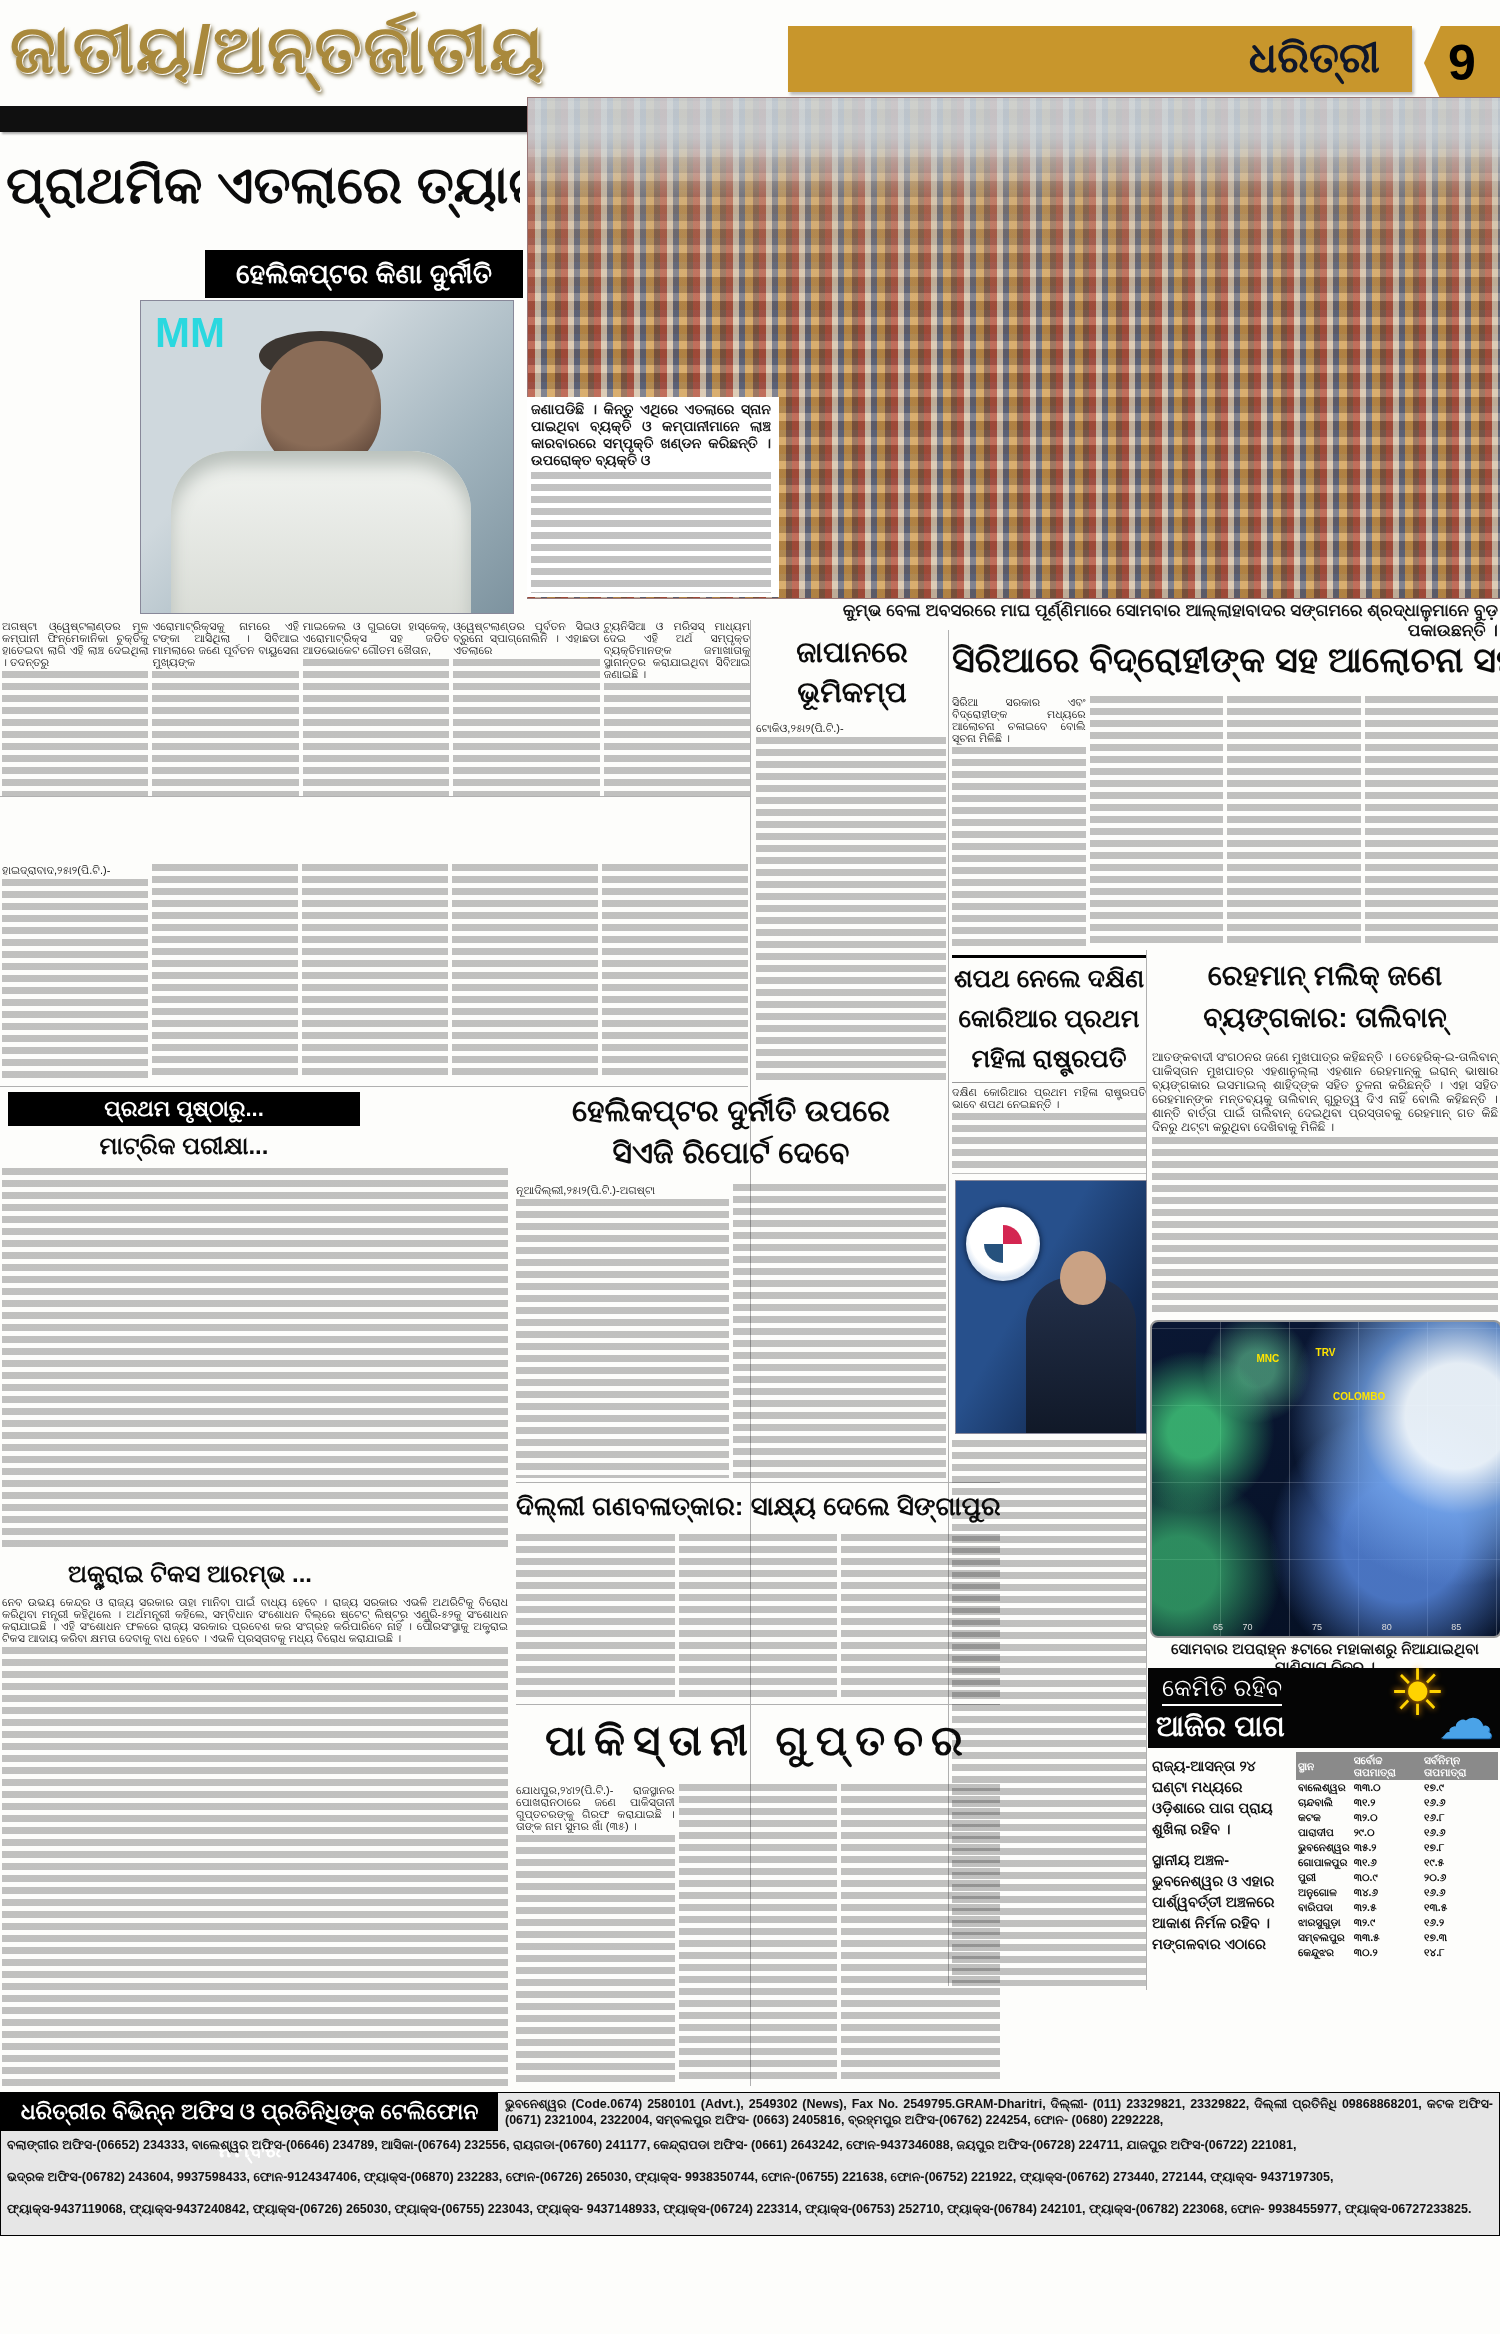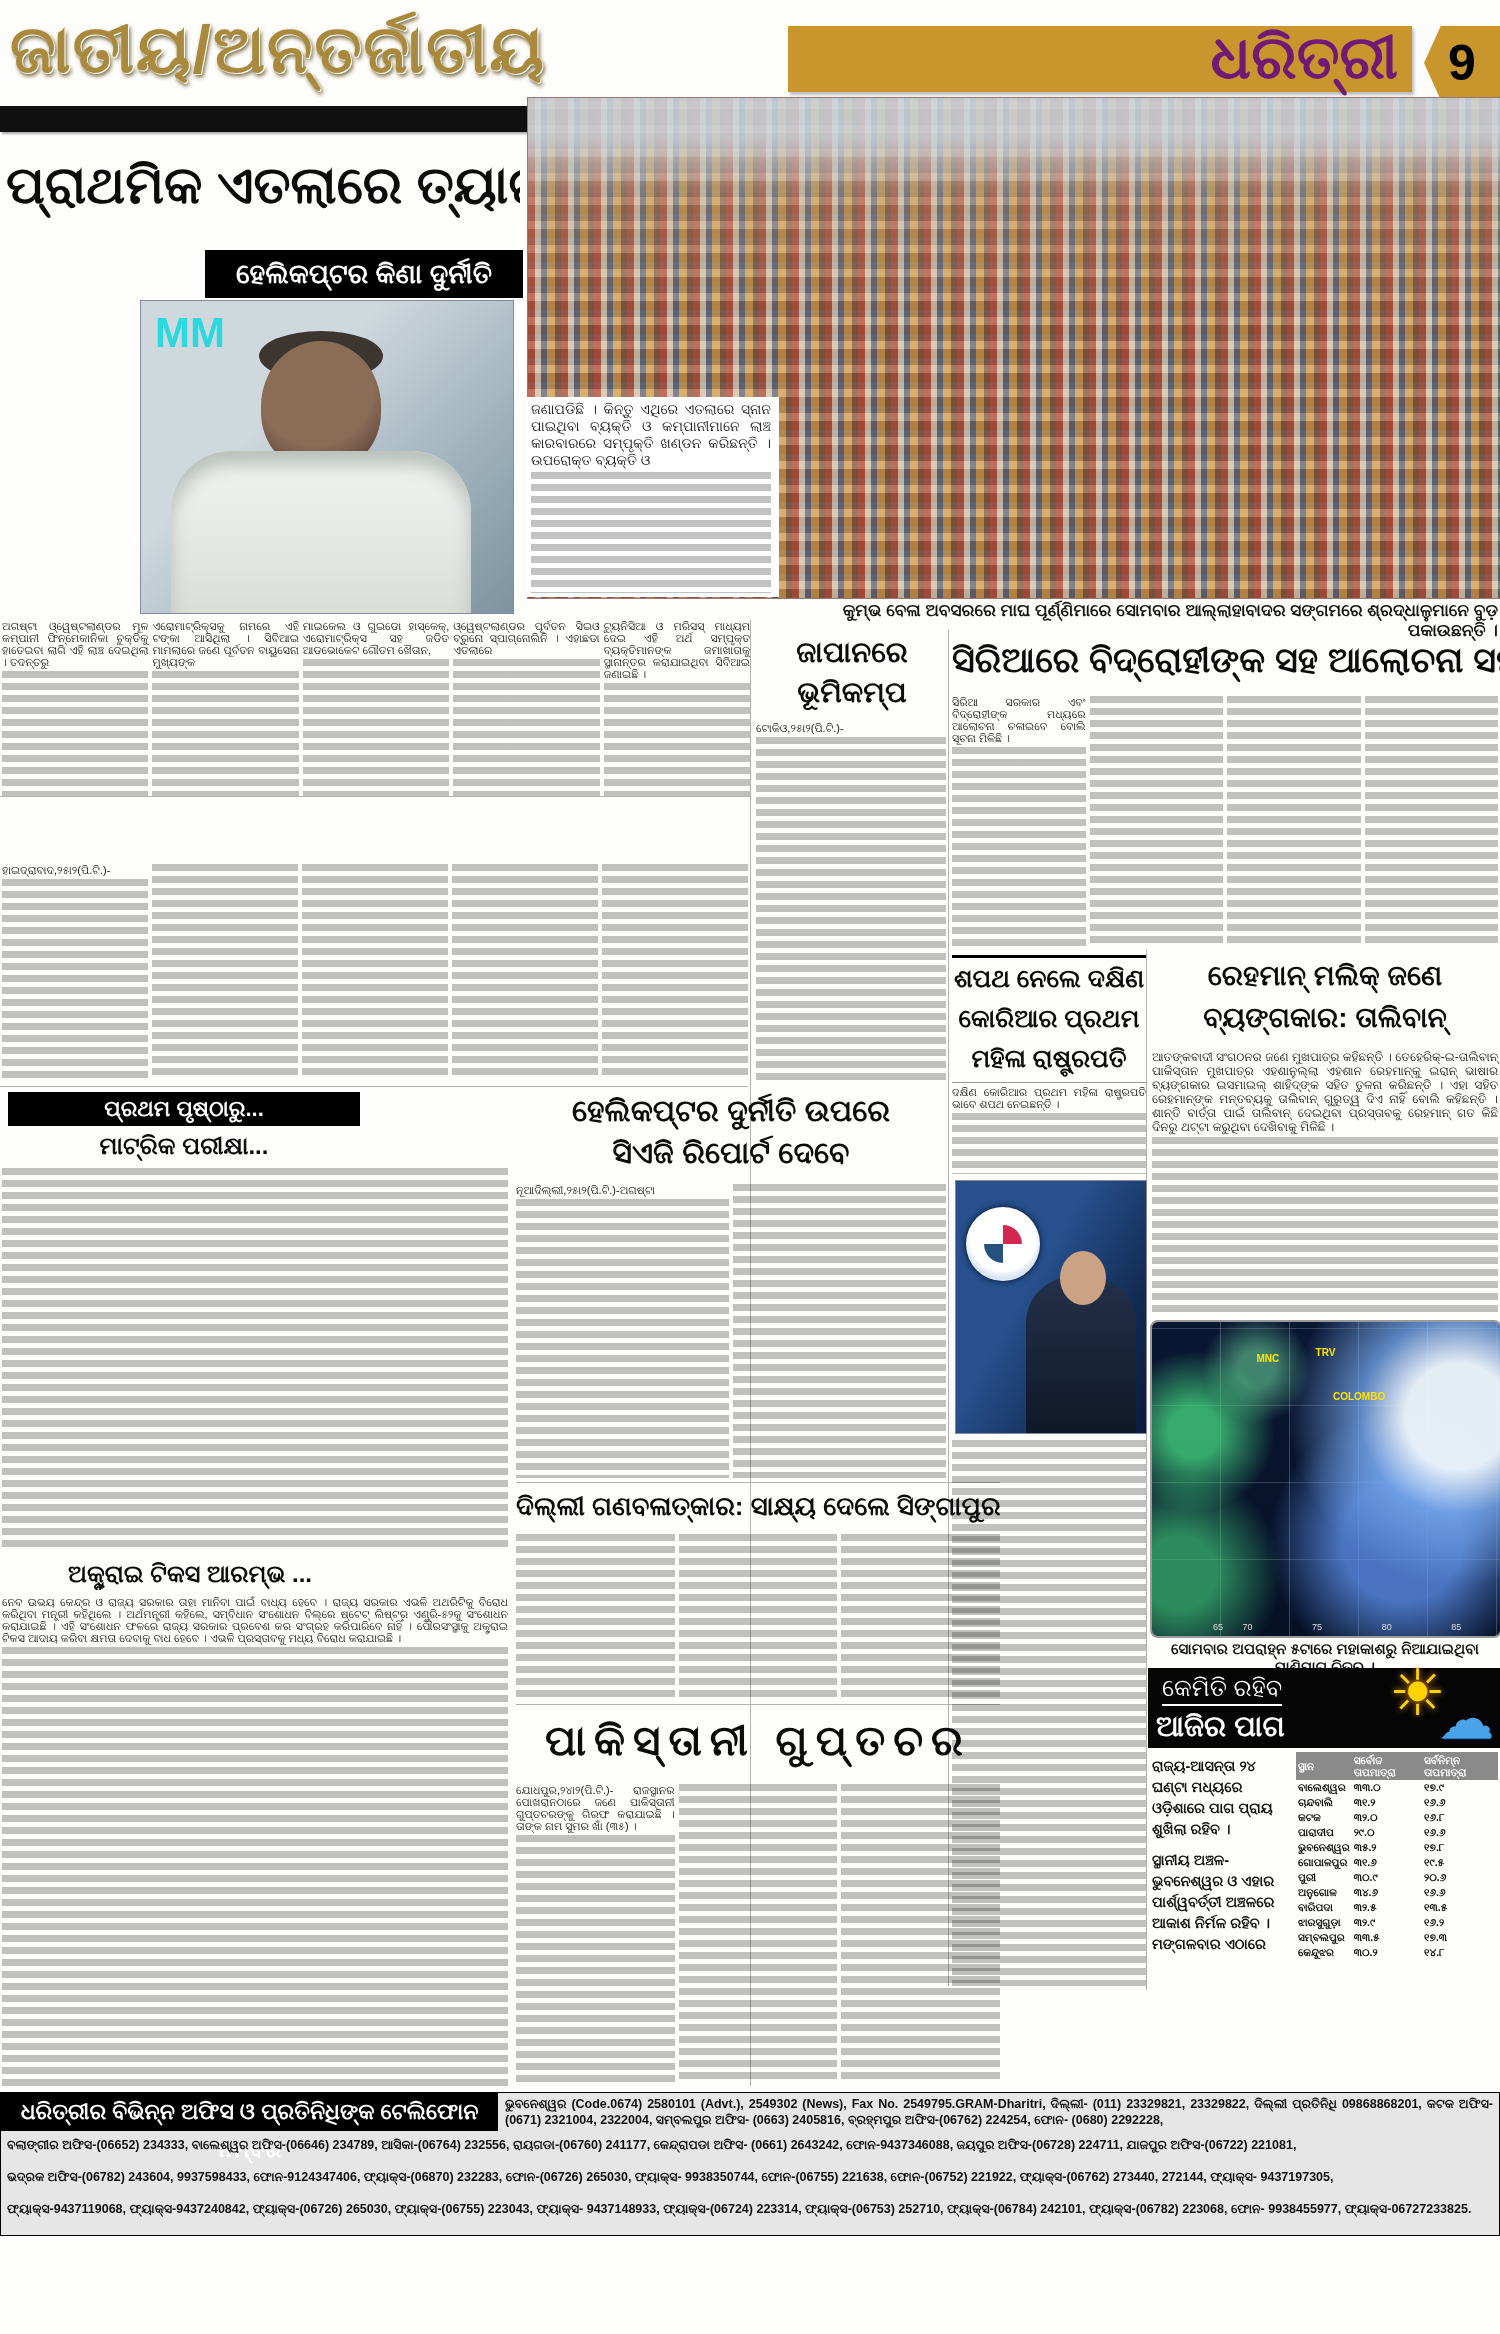--- a/index.html
+++ b/index.html
@@ -3,21 +3,21 @@
 <meta charset="utf-8">
 <style>
   html,body{margin:0;padding:0;background:#777;}
   .page{position:relative;width:1500px;height:2334px;background:#fdfdfb;margin:0 auto;
         font-family:"Liberation Sans", sans-serif;color:#111;overflow:hidden;}
   .abs{position:absolute;}
   
   .mast-title{left:10px;top:2px;width:745px;height:96px;font-size:66px;font-weight:bold;letter-spacing:2px;
       color:#a9893c;text-shadow:1px 1px 0 #fff,2px 3px 4px #6b5a2a;line-height:94px;overflow:hidden;}
   .brand-bar{left:788px;top:26px;width:624px;height:66px;background:#c8962c;box-shadow:2px 3px 3px #bbb;}
-  .brand-bar span{display:block;text-align:right;padding-right:14px;font-size:60px;font-weight:bold;line-height:64px;color:#701a75;}
+  .brand-bar span{display:block;text-align:right;padding-right:32px;font-size:42px;font-weight:bold;line-height:64px;color:#0f172a;}
   .page-badge{left:1424px;top:26px;width:76px;height:74px;background:#c8962c;box-shadow:2px 3px 3px #bbb;
       clip-path:polygon(22% 0,100% 0,100% 100%,22% 100%,0 50%);}
   .page-badge span{display:block;text-align:center;font-size:50px;font-weight:bold;line-height:74px;color:#000;}
   .date-bar{left:0;top:106px;width:1368px;height:26px;background:#101010;color:#fff;
       font-size:19px;font-weight:bold;text-align:right;line-height:26px;box-shadow:2px 2px 2px #aaa;}
   .date-bar span{padding-right:16px;}
   .year-box{left:1390px;top:106px;width:110px;height:26px;background:#101010;color:#fff;
       font-size:19px;font-weight:bold;text-align:center;line-height:26px;box-shadow:2px 2px 2px #aaa;}
   
   .kumbh{left:527px;top:97px;width:973px;height:500px;border:1px solid #977;
@@ -119,21 +119,21 @@
   <div class="abs page-badge">
     <span>9</span>
   </div>
   <div class="abs date-bar">
     <span>ମଙ୍ଗଳବାର, ୨୬ ଫେବୃୟାରୀ</span>
   </div>
   <div class="abs year-box">୨୦୧୩</div>
 
   <div class="abs kumbh"></div>
   <div class="abs kumbh-inset vcol">
-    <p class="ex" style="font-size:14px;line-height:17px;font-weight:normal">ଜଣାପଡିଛି । କିନ୍ତୁ ଏଥିରେ ଏତଲାରେ ସ୍ନାନ ପାଇଥିବା ବ୍ୟକ୍ତି ଓ କମ୍ପାନୀମାନେ ଲାଞ୍ଚ କାରବାରରେ ସମ୍ପୃକ୍ତି ଖଣ୍ଡନ କରିଛନ୍ତି । ଉପରୋକ୍ତ ବ୍ୟକ୍ତି ଓ</p>
+    <p class="ex" style="font-size:14px;line-height:17px;font-weight:bold">ଜଣାପଡିଛି । କିନ୍ତୁ ଏଥିରେ ଏତଲାରେ ସ୍ନାନ ପାଇଥିବା ବ୍ୟକ୍ତି ଓ କମ୍ପାନୀମାନେ ଲାଞ୍ଚ କାରବାରରେ ସମ୍ପୃକ୍ତି ଖଣ୍ଡନ କରିଛନ୍ତି । ଉପରୋକ୍ତ ବ୍ୟକ୍ତି ଓ</p>
     <div class="fill tx"></div>
   </div>
   <div class="abs kumbh-cap caption">କୁମ୍ଭ ବେଳା ଅବସରରେ ମାଘ ପୂର୍ଣ୍ଣିମାରେ ସୋମବାର ଆଲ୍ଲାହାବାଦର ସଙ୍ଗମରେ ଶ୍ରଦ୍ଧାଳୁମାନେ ବୁଡ଼ ପକାଉଛନ୍ତି ।</div>
 
   <div class="abs hl lead-hl">ପ୍ରାଥମିକ ଏତଲାରେ ତ୍ୟାଗୀଙ୍କ ନାମ</div>
   <div class="abs tyagi">
     <div class="hair"></div>
     <div class="head"></div>
     <div class="body"></div>
     <div class="wm">MM</div>

